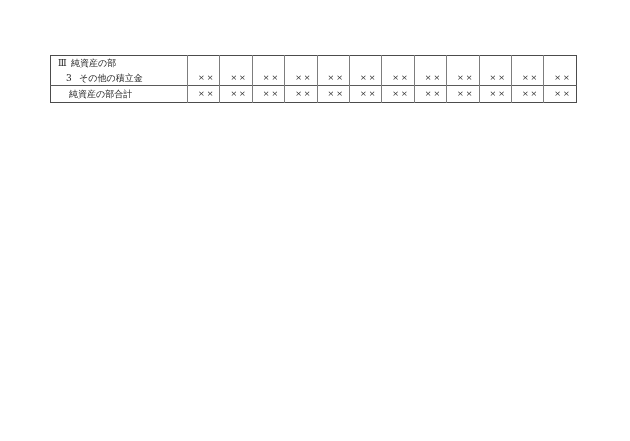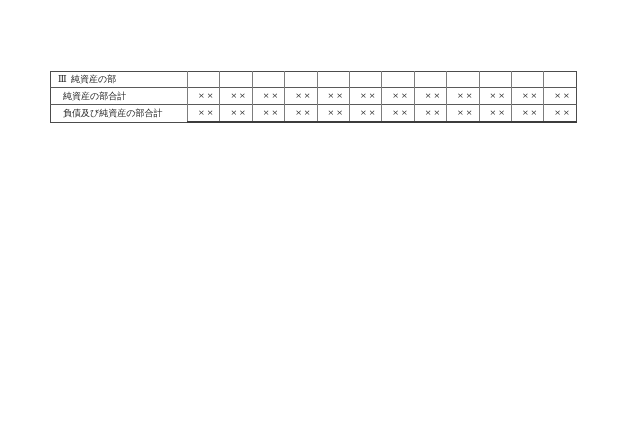--- a/index.html
+++ b/index.html
@@ -1,33 +1,33 @@
 <!DOCTYPE html>
 <html><head>
 <meta charset="utf-8">
 <style>
   html,body{margin:0;padding:0;background:#fff;}
   .page{position:relative;width:630px;height:441px;background:#ffffff;overflow:hidden;
         font-family:"DejaVu Serif","Liberation Serif",serif;color:#222;}
-  table.tbl{position:absolute;left:50px;top:71px;width:526px;
+  table.tbl{position:absolute;left:50px;top:55px;width:526px;
         border-collapse:collapse;table-layout:fixed;
         border:1px solid #4c4c4c;background:#fff;}
   col.c-label{width:137px;}
   col.c-val{width:32.4px;}
   td{padding:0;vertical-align:middle;font-size:9px;line-height:1;
      white-space:nowrap;overflow:hidden;}
   td + td{border-left:1px solid #7d7d7d;}
   tr.r-sec td{height:15px;}
   tr.r-item td{height:14px;}
   tr.r-total td{height:16px;border-top:1px solid #5a5a5a;}
   td.lbl{text-align:left;}
   td.v{text-align:right;padding-right:4px;font-size:8px;letter-spacing:2px;color:#2c2c2c;}
   .num{display:inline-block;width:13px;margin-left:15px;}
   tr.r-sec .num{margin-left:7px;}
-  td.lbl-indent{padding-left:12px;}
+  td.lbl-indent{padding-left:18px;}
   tr.r-grand td.v{border-bottom:2px solid #3c3c3c;}
 </style>
 </head>
 <body>
 
 <div class="page">
   <table class="tbl">
     <colgroup>
       <col class="c-label">
       <col class="c-val">
@@ -56,48 +56,48 @@
           <td class="v"></td>
           <td class="v"></td>
           <td class="v"></td>
           <td class="v"></td>
           <td class="v"></td>
           <td class="v"></td>
     </tr>
 
 
 
+    <tr class="r-item">
+      <td class="lbl"><span class="num">3</span><span>その他の積立金</span></td>
+      <td class="v">××</td>
+          <td class="v">××</td>
+          <td class="v">××</td>
+          <td class="v">××</td>
+          <td class="v">××</td>
+          <td class="v">××</td>
+          <td class="v">××</td>
+          <td class="v">××</td>
+          <td class="v">××</td>
+          <td class="v">××</td>
+          <td class="v">××</td>
+          <td class="v">××</td>
+    </tr>
 
 
     <tr class="r-total">
       <td class="lbl lbl-indent">純資産の部合計</td>
       <td class="v">××</td>
           <td class="v">××</td>
           <td class="v">××</td>
           <td class="v">××</td>
           <td class="v">××</td>
           <td class="v">××</td>
           <td class="v">××</td>
           <td class="v">××</td>
           <td class="v">××</td>
           <td class="v">××</td>
           <td class="v">××</td>
           <td class="v">××</td>
     </tr>
 
-    <tr class="r-total r-grand">
-      <td class="lbl lbl-indent">負債及び純資産の部合計</td>
-      <td class="v">××</td>
-          <td class="v">××</td>
-          <td class="v">××</td>
-          <td class="v">××</td>
-          <td class="v">××</td>
-          <td class="v">××</td>
-          <td class="v">××</td>
-          <td class="v">××</td>
-          <td class="v">××</td>
-          <td class="v">××</td>
-          <td class="v">××</td>
-          <td class="v">××</td>
-    </tr>
   </tbody>
     </table>
 </div>
 
 </body></html>

